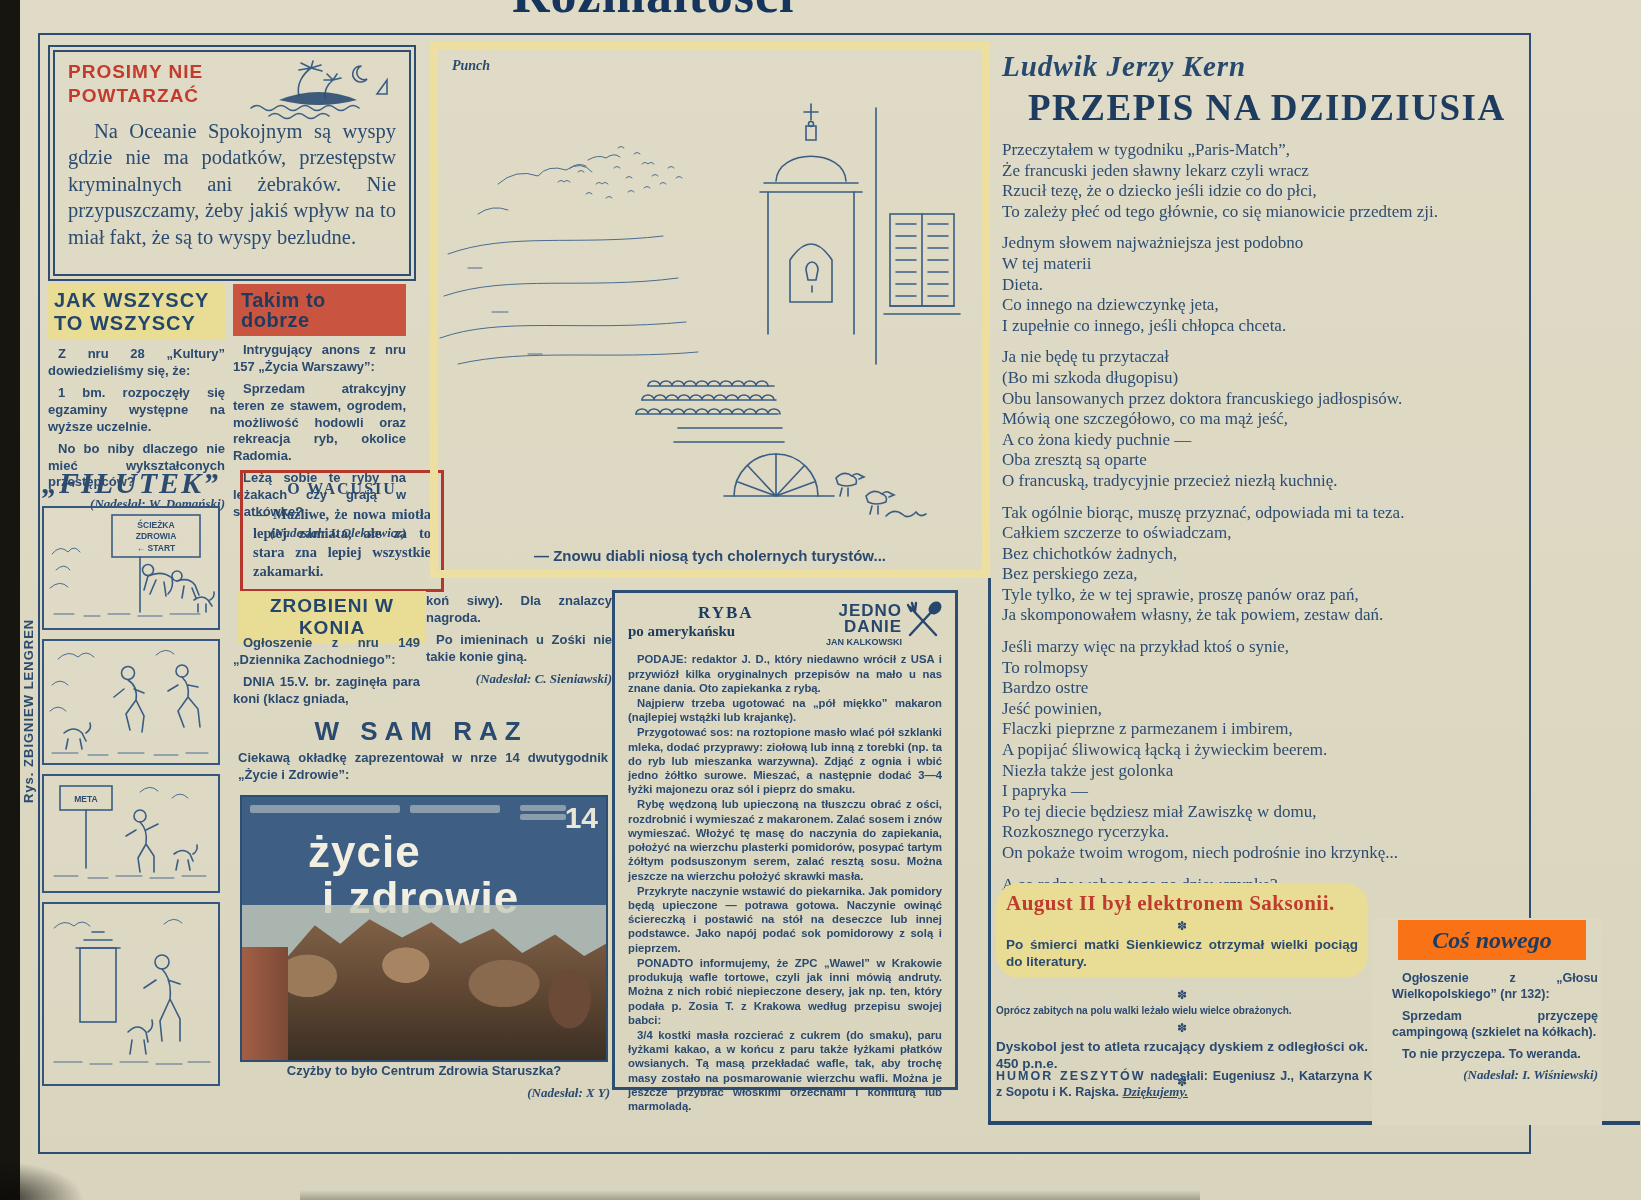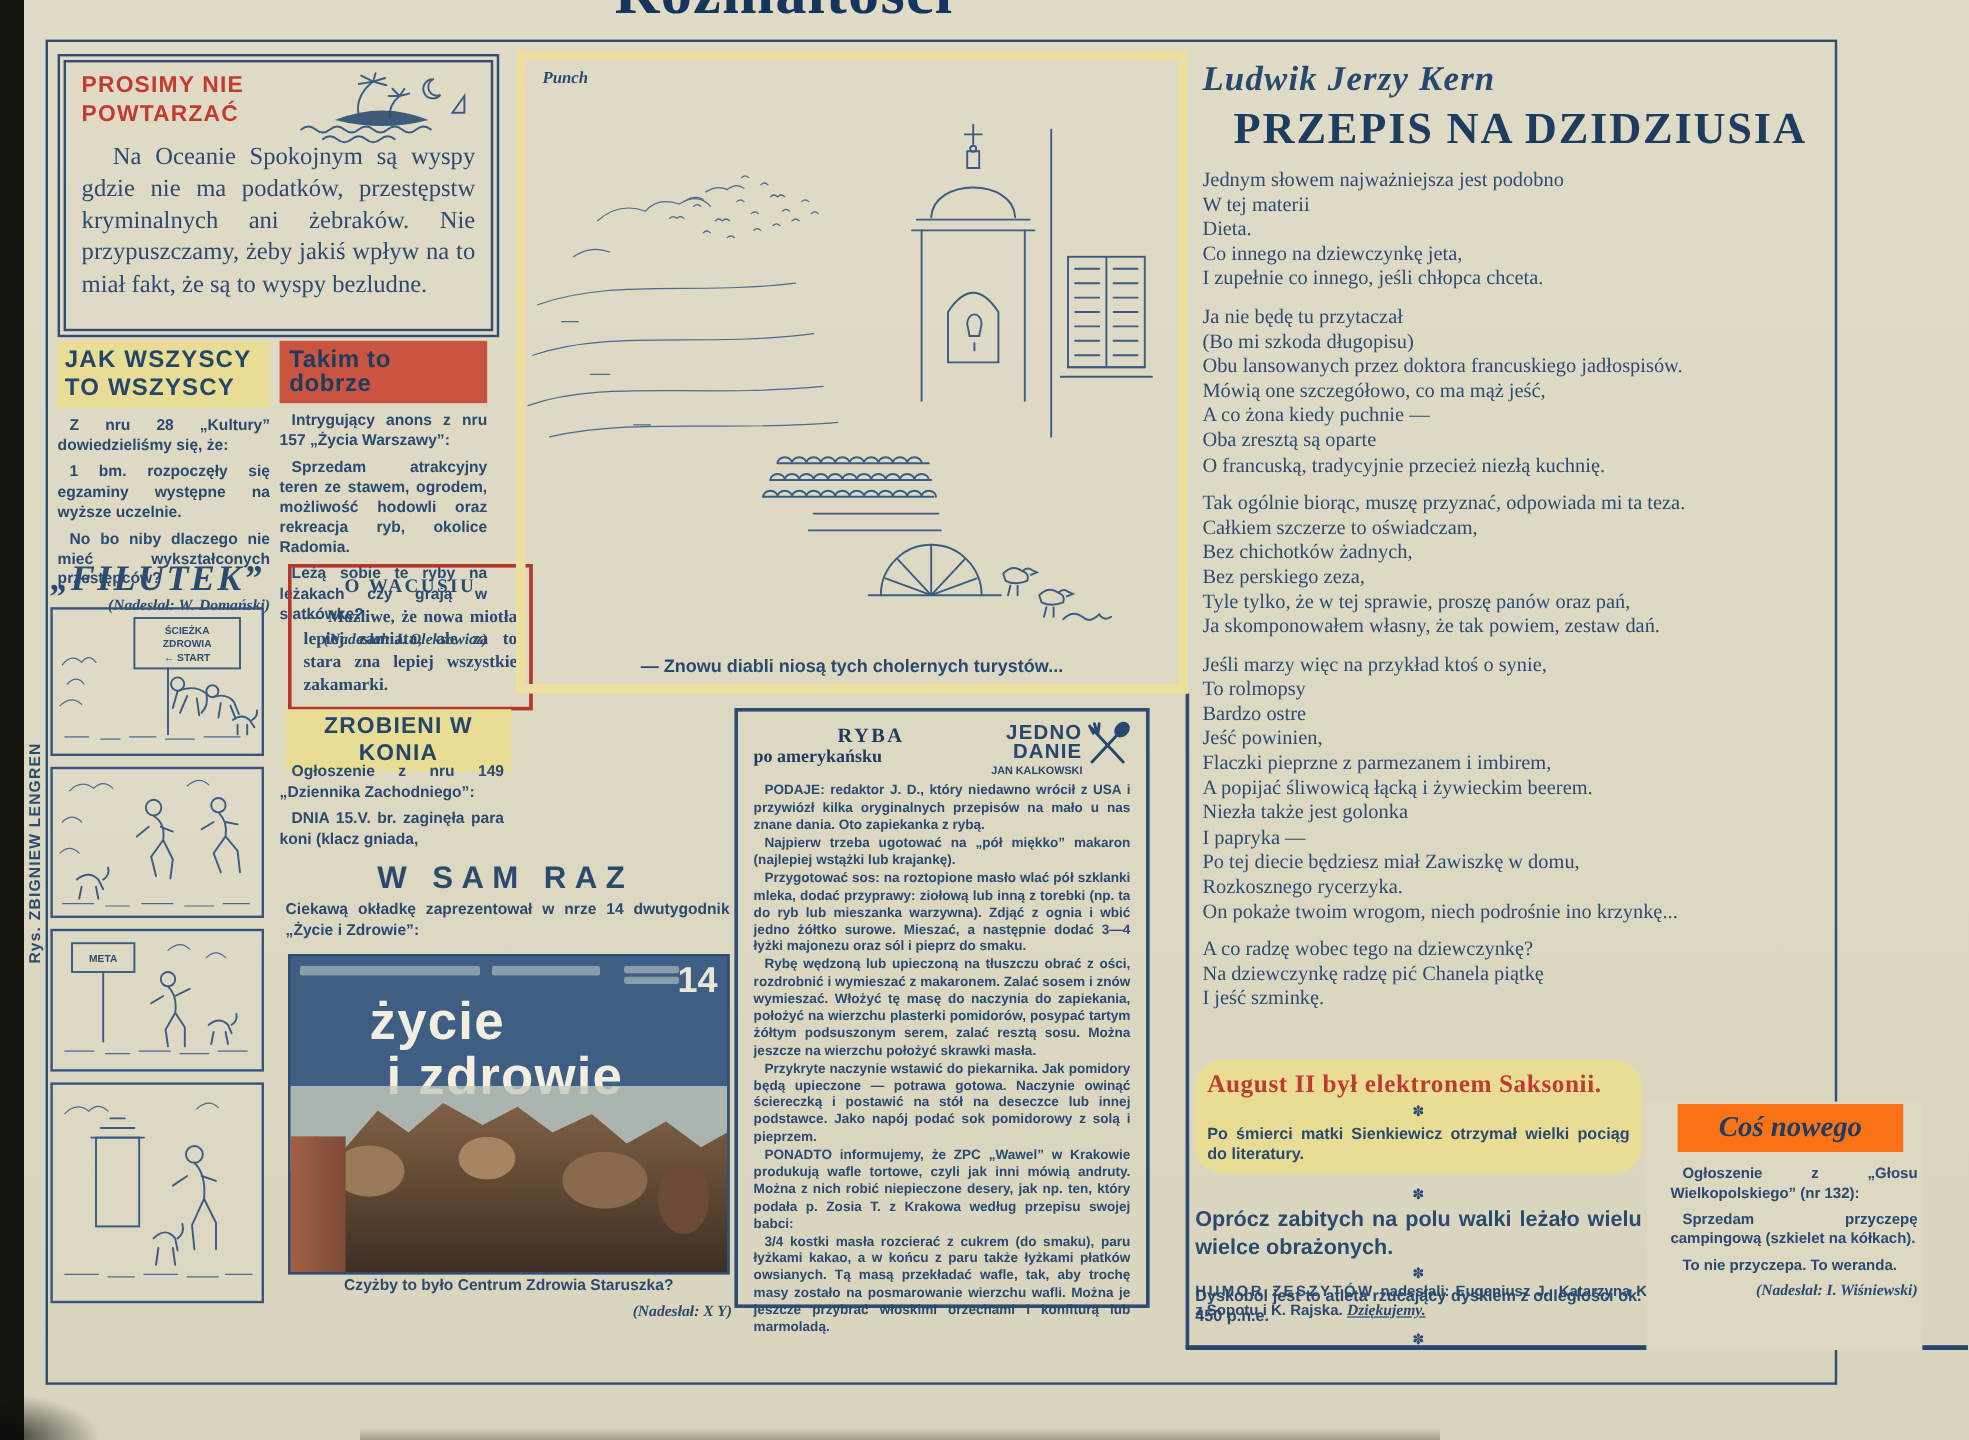--- a/index.html
+++ b/index.html
@@ -251,20 +251,25 @@
   <div class="abs" id="wacusiu-box">
     <div id="wacusiu-title">O WACUSIU</div>
     <div id="wacusiu-body">— Możliwe, że nowa miotła lepiej zamiata, ale za to stara zna lepiej wszystkie zakamarki.</div>
   </div>
 
   <div class="abs yellow-head" id="zrobieni-head" style="font-size:19px;text-align:center;padding:4px 2px">ZROBIENI W KONIA</div>
   <div class="abs" id="zrobieni-col1">
     <p class="smallbold p-ind">Ogłoszenie z nru 149 „Dziennika Zachodniego”:</p>
     <p class="smallbold p-ind">DNIA 15.V. br. zaginęła para koni (klacz gniada,</p>
   </div>
+  <div class="abs" id="zrobieni-col2">
+    <p class="smallbold">koń siwy). Dla znalazcy nagroda.</p>
+    <p class="smallbold p-ind">Po imieninach u Zośki nie takie konie giną.</p>
+    <div class="credit">(Nadesłał: C. Sieniawski)</div>
+  </div>
 
   <div class="abs" id="wsamraz-head">W SAM RAZ</div>
   <p class="abs smallbold" id="wsamraz-intro">Ciekawą okładkę zaprezentował w nrze 14 dwutygodnik „Życie i Zdrowie”:</p>
 
   <div class="abs" id="cover">
     <div class="smudge" style="left:8px;top:8px;width:150px;height:8px"></div>
     <div class="smudge" style="left:168px;top:8px;width:90px;height:8px"></div>
     <div class="smudge" style="right:40px;top:8px;width:46px;height:6px"></div>
     <div class="smudge" style="right:40px;top:17px;width:46px;height:6px"></div>
     <div id="cover-issue">14</div>
@@ -361,35 +366,36 @@
     <p class="recipe">Przygotować sos: na roztopione masło wlać pół szklanki mleka, dodać przyprawy: ziołową lub inną z torebki (np. ta do ryb lub mieszanka warzywna). Zdjąć z ognia i wbić jedno żółtko surowe. Mieszać, a następnie dodać 3—4 łyżki majonezu oraz sól i pieprz do smaku.</p>
     <p class="recipe">Rybę wędzoną lub upieczoną na tłuszczu obrać z ości, rozdrobnić i wymieszać z makaronem. Zalać sosem i znów wymieszać. Włożyć tę masę do naczynia do zapiekania, położyć na wierzchu plasterki pomidorów, posypać tartym żółtym podsuszonym serem, zalać resztą sosu. Można jeszcze na wierzchu położyć skrawki masła.</p>
     <p class="recipe">Przykryte naczynie wstawić do piekarnika. Jak pomidory będą upieczone — potrawa gotowa. Naczynie owinąć ściereczką i postawić na stół na deseczce lub innej podstawce. Jako napój podać sok pomidorowy z solą i pieprzem.</p>
     <p class="recipe">PONADTO informujemy, że ZPC „Wawel” w Krakowie produkują wafle tortowe, czyli jak inni mówią andruty. Można z nich robić niepieczone desery, jak np. ten, który podała p. Zosia T. z Krakowa według przepisu swojej babci:</p>
     <p class="recipe">3/4 kostki masła rozcierać z cukrem (do smaku), paru łyżkami kakao, a w końcu z paru także łyżkami płatków owsianych. Tą masą przekładać wafle, tak, aby trochę masy zostało na posmarowanie wierzchu wafli. Można je jeszcze przybrać włoskimi orzechami i konfiturą lub marmoladą.</p>
   </div>
 
   <div class="abs" id="poem">
     <div id="poem-author">Ludwik Jerzy Kern</div>
     <div id="poem-title">PRZEPIS NA DZIDZIUSIA</div>
+    <div class="stanza">Przeczytałem w tygodniku „Paris-Match”,<br>Że francuski jeden sławny lekarz czyli wracz<br>Rzucił tezę, że o dziecko jeśli idzie co do płci,<br>To zależy płeć od tego głównie, co się mianowicie przedtem zji.</div>
     <div class="stanza">Jednym słowem najważniejsza jest podobno<br>W tej materii<br>Dieta.<br>Co innego na dziewczynkę jeta,<br>I zupełnie co innego, jeśli chłopca chceta.</div>
     <div class="stanza">Ja nie będę tu przytaczał<br>(Bo mi szkoda długopisu)<br>Obu lansowanych przez doktora francuskiego jadłospisów.<br>Mówią one szczegółowo, co ma mąż jeść,<br>A co żona kiedy puchnie —<br>Oba zresztą są oparte<br>O francuską, tradycyjnie przecież niezłą kuchnię.</div>
     <div class="stanza">Tak ogólnie biorąc, muszę przyznać, odpowiada mi ta teza.<br>Całkiem szczerze to oświadczam,<br>Bez chichotków żadnych,<br>Bez perskiego zeza,<br>Tyle tylko, że w tej sprawie, proszę panów oraz pań,<br>Ja skomponowałem własny, że tak powiem, zestaw dań.</div>
     <div class="stanza">Jeśli marzy więc na przykład ktoś o synie,<br>To rolmopsy<br>Bardzo ostre<br>Jeść powinien,<br>Flaczki pieprzne z parmezanem i imbirem,<br>A popijać śliwowicą łącką i żywieckim beerem.<br>Niezła także jest golonka<br>I papryka —<br>Po tej diecie będziesz miał Zawiszkę w domu,<br>Rozkosznego rycerzyka.<br>On pokaże twoim wrogom, niech podrośnie ino krzynkę...</div>
     <div class="stanza">A co radzę wobec tego na dziewczynkę?<br>Na dziewczynkę radzę pić Chanela piątkę<br>I jeść szminkę.</div>
   </div>
 
   <div class="abs" id="humor-yellow">
     <div id="humor-head">August II był elektronem Saksonii.</div>
     <span class="sep-star">✽</span>
     <p class="smallbold" style="font-size:13.5px">Po śmierci matki Sienkiewicz otrzymał wielki pociąg do literatury.</p>
   </div>
   <div class="abs" id="humor-items">
     <span class="sep-star">✽</span>
-    <p class="smallbold" style="font-size:18px">Oprócz zabitych na polu walki leżało wielu wielce obrażonych.</p>
+    <p class="smallbold" style="font-size:10px">Oprócz zabitych na polu walki leżało wielu wielce obrażonych.</p>
     <span class="sep-star">✽</span>
     <p class="smallbold" style="font-size:13.5px">Dyskobol jest to atleta rzucający dyskiem z odległości ok. 450 p.n.e.</p>
     <span class="sep-star">✽</span>
   </div>
   <p class="abs smallbold" id="humor-footer" style="font-size:12.5px">
     <span class="hf-label">HUMOR ZESZYTÓW</span><span> nadesłali: Eugeniusz J., Katarzyna K. z Sopotu i K. Rajska. </span><span class="hf-thanks">Dziękujemy.</span>
   </p>
 
   <div class="abs" id="cos-box">
     <div id="cos-band">

